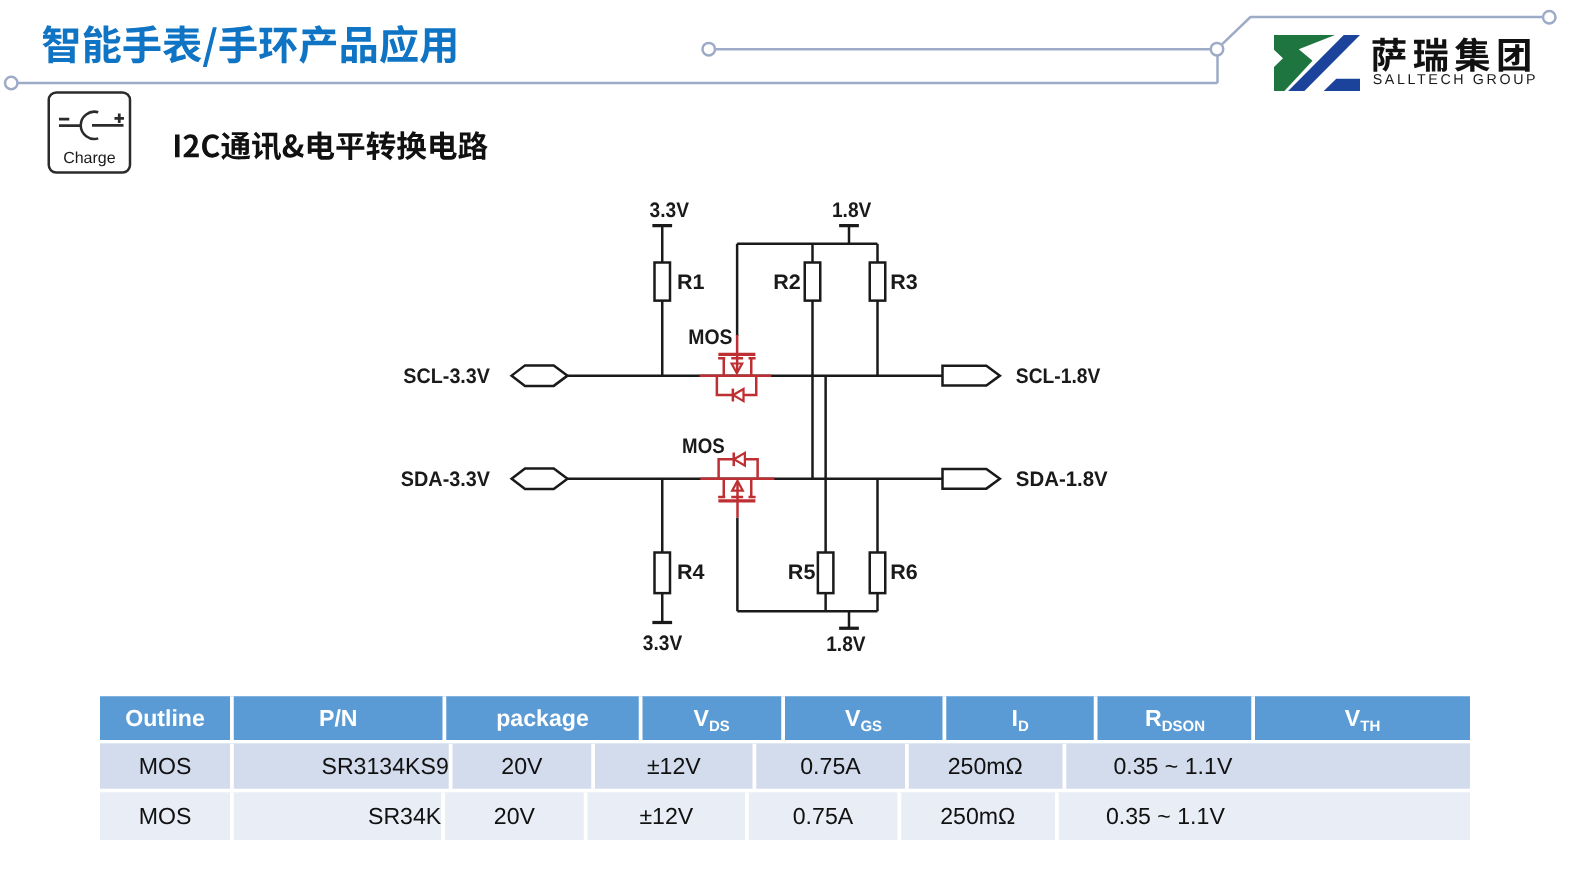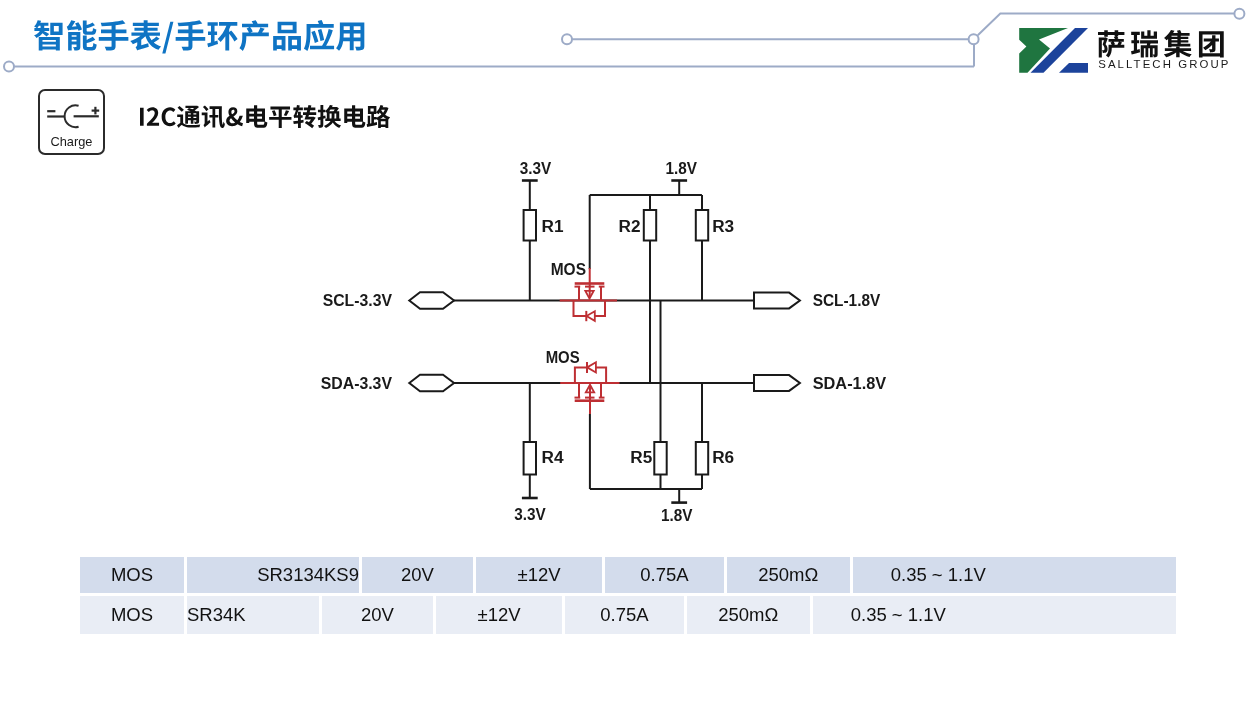--- a/index.html
+++ b/index.html
@@ -102,44 +102,54 @@
 <svg style="position:absolute;left:139.5px;top:105.0px;overflow:visible" width="250.2" height="23.2">
       <g transform="translate(-2.23,20.82) scale(0.024500,-0.024500)">
         <path fill="#111111" d="M91 0H239V741H91Z M373 0H869V124H709C674 124 625 120 587 115C722 248 834 392 834 526C834 664 741 754 601 754C500 754 434 715 365 641L447 562C484 603 528 638 582 638C653 638 693 592 693 519C693 404 575 265 373 85Z M1312 -14C1409 -14 1488 24 1549 95L1470 187C1431 144 1382 114 1318 114C1201 114 1126 211 1126 372C1126 531 1209 627 1321 627C1377 627 1420 601 1458 565L1535 659C1487 709 1413 754 1318 754C1131 754 974 611 974 367C974 120 1126 -14 1312 -14Z M1622 742C1681 690 1761 617 1797 570L1883 652C1844 697 1762 766 1703 814ZM1850 467H1609V356H1735V117C1692 97 1645 60 1601 16L1674 -85C1717 -24 1765 36 1797 36C1818 36 1851 5 1891 -18C1961 -58 2043 -69 2167 -69C2274 -69 2441 -63 2519 -59C2521 -28 2538 26 2551 56C2446 42 2279 33 2171 33C2062 33 1972 39 1907 78C1883 92 1865 105 1850 115ZM1946 818V727H2303C2277 707 2249 688 2221 672C2175 691 2128 709 2089 723L2012 659C2056 642 2107 620 2155 598H1937V80H2049V231H2164V84H2271V231H2390V186C2390 175 2386 171 2375 171C2364 171 2329 170 2298 172C2310 146 2323 106 2328 77C2388 77 2432 78 2463 94C2495 110 2504 135 2504 184V598H2370L2372 600L2319 627C2386 668 2451 718 2501 767L2430 824L2407 818ZM2390 512V458H2271V512ZM2049 374H2164V318H2049ZM2049 458V512H2164V458ZM2390 374V318H2271V374Z M2659 764C2708 713 2771 642 2800 596L2887 674C2857 719 2790 785 2741 832ZM2610 542V427H2730V126C2730 80 2700 45 2678 30C2698 7 2727 -44 2737 -72C2754 -46 2787 -15 2973 144C2959 166 2938 213 2928 245L2846 176V542ZM2931 802V690H3049V446H2924V335H3049V-72H3162V335H3287V446H3162V690H3312C3312 310 3315 -39 3424 -80C3488 -107 3540 -73 3556 82C3538 100 3508 147 3491 178C3488 109 3481 40 3475 42C3427 55 3424 463 3433 802Z M3848 -14C3939 -14 4013 16 4074 64C4137 25 4200 -1 4260 -14L4295 106C4257 113 4212 132 4164 159C4222 236 4262 321 4290 414H4155C4136 340 4104 277 4065 225C4005 270 3949 323 3905 379C3984 433 4064 494 4064 592C4064 689 3997 754 3892 754C3774 754 3699 669 3699 566C3699 517 3716 462 3745 407C3671 359 3606 299 3606 196C3606 82 3693 -14 3848 -14ZM3973 136C3939 113 3903 100 3866 100C3795 100 3746 142 3746 205C3746 245 3771 278 3807 309C3854 247 3911 188 3973 136ZM3847 468C3830 502 3820 536 3820 567C3820 620 3852 656 3895 656C3933 656 3950 629 3950 592C3950 538 3905 503 3847 468Z M4745 381V288H4551V381ZM4874 381H5070V288H4874ZM4745 491H4551V588H4745ZM4874 491V588H5070V491ZM4427 705V112H4551V170H4745V117C4745 -37 4784 -78 4922 -78C4953 -78 5081 -78 5114 -78C5236 -78 5273 -20 5290 138C5261 144 5222 160 5192 176V705H4874V844H4745V705ZM5170 170C5162 69 5150 43 5101 43C5075 43 4963 43 4936 43C4881 43 4874 52 4874 116V170Z M5475 604C5508 537 5539 449 5549 395L5666 432C5654 488 5619 572 5585 637ZM6045 640C6026 574 5990 486 5958 428L6063 397C6097 449 6138 530 6174 607ZM5362 364V243H5753V-89H5878V243H6273V364H5878V669H6215V788H5415V669H5753V364Z M6389 310C6397 319 6435 325 6466 325H6541V211L6344 185L6367 70L6541 99V-88H6655V119L6769 140L6764 243L6655 227V325H6730V433H6655V573H6541V433H6481C6509 493 6536 563 6559 635H6739V744H6592C6600 772 6607 801 6613 829L6497 850C6492 815 6486 779 6478 744H6352V635H6452C6433 566 6415 511 6406 490C6388 446 6374 417 6353 411C6366 383 6384 331 6389 310ZM6743 557V446H6864C6844 375 6823 309 6805 256H7072C7045 220 7016 181 6986 143C6955 162 6923 179 6893 195L6816 118C6925 57 7054 -36 7118 -95L7196 -1C7167 24 7126 54 7081 84C7145 166 7212 256 7264 331L7179 373L7161 367H6965L6987 446H7283V557H7017L7037 634H7248V743H7064L7086 834L6967 848L6943 743H6778V634H6916L6895 557Z M7654 299V198H7868C7827 126 7748 53 7598 -8C7626 -28 7663 -67 7680 -91C7823 -25 7908 53 7959 133C8023 34 8115 -43 8227 -84C8243 -56 8277 -13 8301 10C8187 43 8091 112 8034 198H8281V299H8223V593H8121C8155 634 8186 679 8208 717L8128 769L8110 764H7929C7940 785 7950 805 7960 826L7842 848C7808 769 7746 675 7655 603V660H7572V849H7456V660H7354V550H7456V370C7413 359 7373 349 7340 342L7366 227L7456 252V50C7456 38 7452 34 7440 34C7429 33 7395 33 7361 34C7375 1 7390 -50 7394 -82C7456 -82 7500 -78 7531 -58C7562 -39 7572 -7 7572 50V286L7671 315L7655 423L7572 400V550H7655V591C7675 574 7700 545 7716 522V299ZM7866 664H8039C8024 640 8006 615 7988 593H7809C7830 616 7849 640 7866 664ZM8042 503H8102V299H8023C8028 331 8030 362 8030 390V503ZM7830 299V503H7912V391C7912 363 7911 332 7905 299Z M8745 381V288H8551V381ZM8874 381H9070V288H8874ZM8745 491H8551V588H8745ZM8874 491V588H9070V491ZM8427 705V112H8551V170H8745V117C8745 -37 8784 -78 8922 -78C8953 -78 9081 -78 9114 -78C9236 -78 9273 -20 9290 138C9261 144 9222 160 9192 176V705H8874V844H8745V705ZM9170 170C9162 69 9150 43 9101 43C9075 43 8963 43 8936 43C8881 43 8874 52 8874 116V170Z M9498 710H9630V582H9498ZM9342 64 9363 -52C9477 -25 9628 11 9770 45L9758 151L9640 125V258H9750V287C9765 268 9780 246 9788 230L9811 240V-87H9921V-53H10110V-84H10225V245L10227 244C10243 274 10278 322 10302 345C10221 370 10152 410 10095 456C10155 531 10203 621 10233 726L10157 759L10136 755H9996C10005 777 10014 799 10021 822L9907 850C9874 740 9814 633 9740 564V812H9394V480H9534V102L9484 91V409H9387V72ZM9921 50V183H10110V50ZM10085 653C10065 611 10041 571 10013 535C9984 569 9960 604 9940 639L9948 653ZM9895 284C9939 310 9980 341 10018 375C10055 341 10097 310 10143 284ZM9942 457C9885 404 9820 361 9750 331V363H9640V480H9740V545C9767 525 9805 493 9821 475C9841 496 9861 519 9880 545C9898 516 9919 486 9942 457Z"></path>
       </g>
     </svg>
 <svg style="position:absolute;left:1098.2px;top:30.1px;overflow:visible" width="125.7" height="27.5">
       <g transform="translate(-1.33,24.80) scale(0.029000,-0.029000)">
         <path fill="#111111" d="M476 424C492 400 509 370 520 345H409V228C409 150 399 50 316 -24C341 -36 391 -71 410 -90C502 -6 520 125 520 225V246H953V345H826L875 424L800 450H937V546H708L750 562C742 584 724 613 706 636H743V684H957V782H743V850H619V782H383V850H261V782H46V684H261V626H383V684H619V636H661L591 612C605 593 620 568 630 546H409V450H543ZM586 450H764C751 416 730 375 714 345H583L633 365C625 389 606 422 586 450ZM72 598V-91H178V500H252C238 453 222 400 206 356C258 299 271 249 271 212C272 189 267 172 256 165C249 161 240 159 230 158C217 158 203 158 183 160C200 134 211 94 212 65C235 64 260 65 280 68C299 70 317 76 332 88C363 109 376 147 376 203C376 249 361 305 307 368C333 428 361 502 384 564L307 603L291 598Z M1184 124 1207 10C1293 33 1398 63 1496 92L1481 200L1392 176V394H1466V504H1392V681H1487V792H1190V681H1283V504H1197V394H1283V147ZM1747 850V655H1642V807H1534V550H2081V807H1968V655H1858V850ZM1520 327V-90H1628V226H1683V-81H1779V226H1838V-81H1934V226H1994V23C1994 15 1991 13 1983 12C1976 12 1956 12 1934 13C1950 -15 1968 -61 1972 -93C2013 -93 2043 -90 2069 -71C2096 -53 2102 -22 2102 20V327H1837L1858 391H2114V498H1497V391H1739L1727 327Z M2741 279V227H2351V132H2638C2546 81 2427 39 2318 16C2343 -9 2377 -54 2395 -83C2512 -50 2641 11 2741 83V-88H2860V87C2959 15 3087 -45 3204 -78C3220 -50 3254 -5 3279 18C3174 41 3059 83 2970 132H3255V227H2860V279ZM2784 541V501H2581V541ZM2768 825C2778 803 2789 777 2798 753H2637C2654 778 2669 803 2684 828L2562 852C2516 765 2435 661 2324 582C2351 566 2389 528 2408 503C2427 518 2445 533 2462 549V262H2581V288H3229V380H2899V422H3161V501H2899V541H3160V619H2899V661H3205V753H2922C2911 785 2893 824 2875 855ZM2784 619H2581V661H2784ZM2784 422V380H2581V422Z M3527 811V-90H3650V-55H4253V-90H4382V811ZM3650 53V701H4253V53ZM3980 671V563H3693V457H3934C3858 365 3757 289 3668 242C3693 221 3727 183 3742 161C3820 202 3906 264 3980 338V203C3980 192 3976 189 3964 189C3951 188 3911 188 3874 189C3889 160 3907 114 3912 82C3974 82 4019 85 4053 102C4087 120 4096 149 4096 202V457H4217V563H4096V671Z"></path>
       </g>
     </svg>
-<div style="position:absolute;left:38px;top:89px;width:67px;height:66px;border:2px solid #2b2b2b;border-radius:7px;background:#fff;box-sizing:border-box">
+<div style="position:absolute;left:38px;top:73px;width:67px;height:66px;border:2px solid #2b2b2b;border-radius:7px;background:#fff;box-sizing:border-box">
       <svg style="position:absolute;left:0;top:0" width="63" height="62">
         <line x1="7.2" y1="20.2" x2="15.4" y2="20.2" stroke="#2b2b2b" stroke-width="2.2"></line>
         <line x1="7.2" y1="25.5" x2="24.6" y2="25.5" stroke="#2b2b2b" stroke-width="2.2"></line>
         <path d="M 38.6 14.8 A 10.9 10.9 0 1 0 38.6 35.7" fill="none" stroke="#2b2b2b" stroke-width="2"></path>
         <line x1="33.6" y1="25.3" x2="58.8" y2="25.3" stroke="#2b2b2b" stroke-width="2.2"></line>
         <line x1="51.6" y1="19.6" x2="59.2" y2="19.6" stroke="#2b2b2b" stroke-width="2.2"></line>
         <line x1="55.4" y1="15.8" x2="55.4" y2="23.4" stroke="#2b2b2b" stroke-width="2.2"></line>
       </svg>
       <div style="position:absolute;left:0;right:0;bottom:3.5px;text-align:center;font-size:12.8px;line-height:1.15;color:#1a1a1a">Charge</div>
     </div>
 <div style="position:absolute;left:1098.2px;top:58.8px;width:180px;font-size:11.4px;line-height:1;letter-spacing:2.1px;color:#1a1a1a">SALLTECH&nbsp;GROUP</div>
 <div style="position:absolute;left:80px;top:557px;width:1095.7px;font-size:18.5px;color:#111">
+      <div style="display:flex;height:35px;background:#5B9BD5;color:#fff;font-weight:bold;font-size:18.5px;border-bottom:3.5px solid #fff">
+        <div style="width:107px;border-right:3px solid #fff;box-sizing:border-box;text-align:center;line-height:35px">Outline</div>
+        <div style="width:170.2px;border-right:3px solid #fff;box-sizing:border-box;text-align:center;line-height:35px">P/N</div>
+        <div style="width:156.6px;border-right:3px solid #fff;box-sizing:border-box;text-align:center;line-height:35px">package</div>
+        <div style="width:114px;border-right:3px solid #fff;box-sizing:border-box;text-align:center;line-height:35px">V<span style="font-size:12px;vertical-align:-3.5px">DS</span></div>
+        <div style="width:129.1px;border-right:3px solid #fff;box-sizing:border-box;text-align:center;line-height:35px">V<span style="font-size:12px;vertical-align:-3.5px">GS</span></div>
+        <div style="width:121.6px;border-right:3px solid #fff;box-sizing:border-box;text-align:center;line-height:35px">I<span style="font-size:12px;vertical-align:-3.5px">D</span></div>
+        <div style="width:126px;border-right:3px solid #fff;box-sizing:border-box;text-align:center;line-height:35px">R<span style="font-size:12px;vertical-align:-3.5px">DSON</span></div>
+        <div style="width:171.2px;box-sizing:border-box;text-align:center;line-height:35px">V<span style="font-size:12px;vertical-align:-3.5px">TH</span></div>
+      </div>
       <div style="display:flex;height:35.5px;background:#D3DCEC;border-bottom:3px solid #fff;line-height:35.5px">
         <div style="width:107px;border-right:3px solid #fff;box-sizing:border-box;text-align:center">MOS</div>
         <div style="width:175px;border-right:3px solid #fff;box-sizing:border-box;text-align:right">SR3134KS9</div>
         <div style="width:114px;border-right:3px solid #fff;box-sizing:border-box;text-align:center">20V</div>
         <div style="width:129.1px;border-right:3px solid #fff;box-sizing:border-box;text-align:center">±12V</div>
         <div style="width:121.6px;border-right:3px solid #fff;box-sizing:border-box;text-align:center">0.75A</div>
         <div style="width:126px;border-right:3px solid #fff;box-sizing:border-box;text-align:center">250mΩ</div>
         <div style="width:171.2px;box-sizing:border-box;text-align:center">0.35 ~ 1.1V</div>
       </div>
       <div style="display:flex;height:38px;background:#E9EDF5;line-height:38px">
         <div style="width:107px;border-right:3px solid #fff;box-sizing:border-box;text-align:center">MOS</div>
-        <div style="width:135px;border-right:3px solid #fff;box-sizing:border-box;text-align:left">SR34K</div>
+        <div style="width:169px;border-right:3px solid #fff;box-sizing:border-box;text-align:right">SR34K</div>
         <div style="width:114px;border-right:3px solid #fff;box-sizing:border-box;text-align:center">20V</div>
         <div style="width:129.1px;border-right:3px solid #fff;box-sizing:border-box;text-align:center">±12V</div>
         <div style="width:121.6px;border-right:3px solid #fff;box-sizing:border-box;text-align:center">0.75A</div>
         <div style="width:126px;border-right:3px solid #fff;box-sizing:border-box;text-align:center">250mΩ</div>
         <div style="width:171.2px;box-sizing:border-box;text-align:center">0.35 ~ 1.1V</div>
       </div>
     </div>
 </div>
 </body></html>

